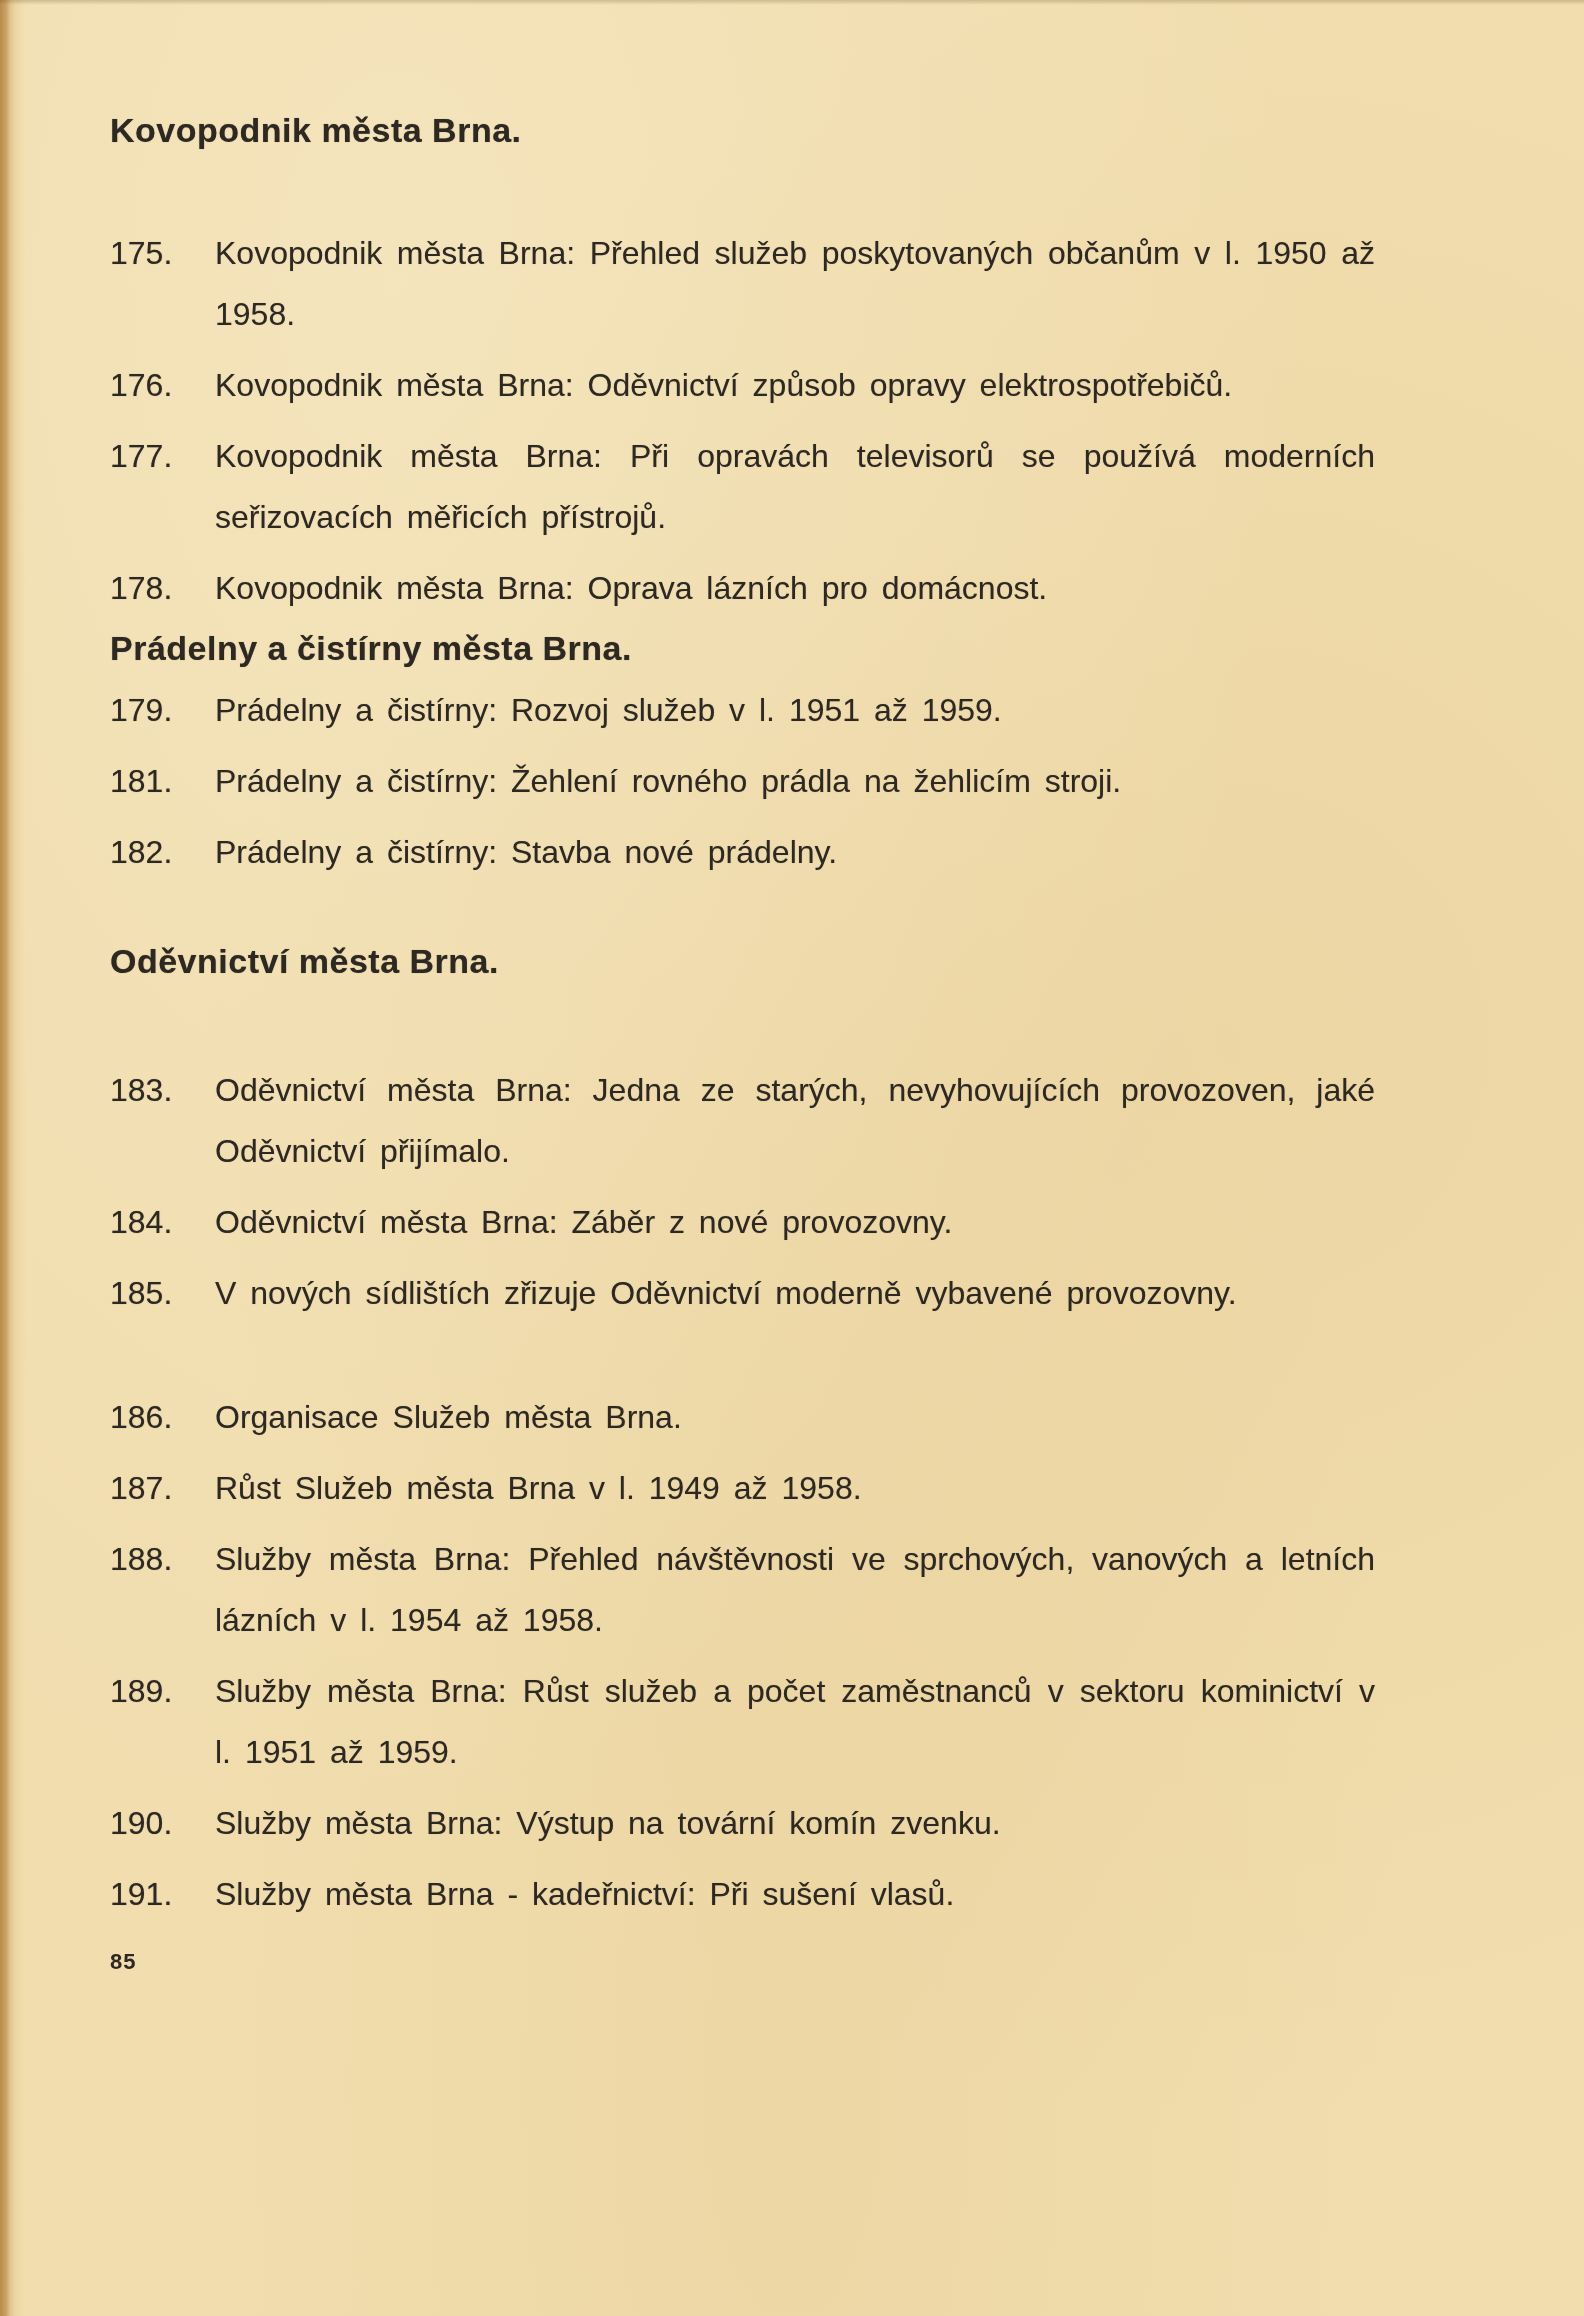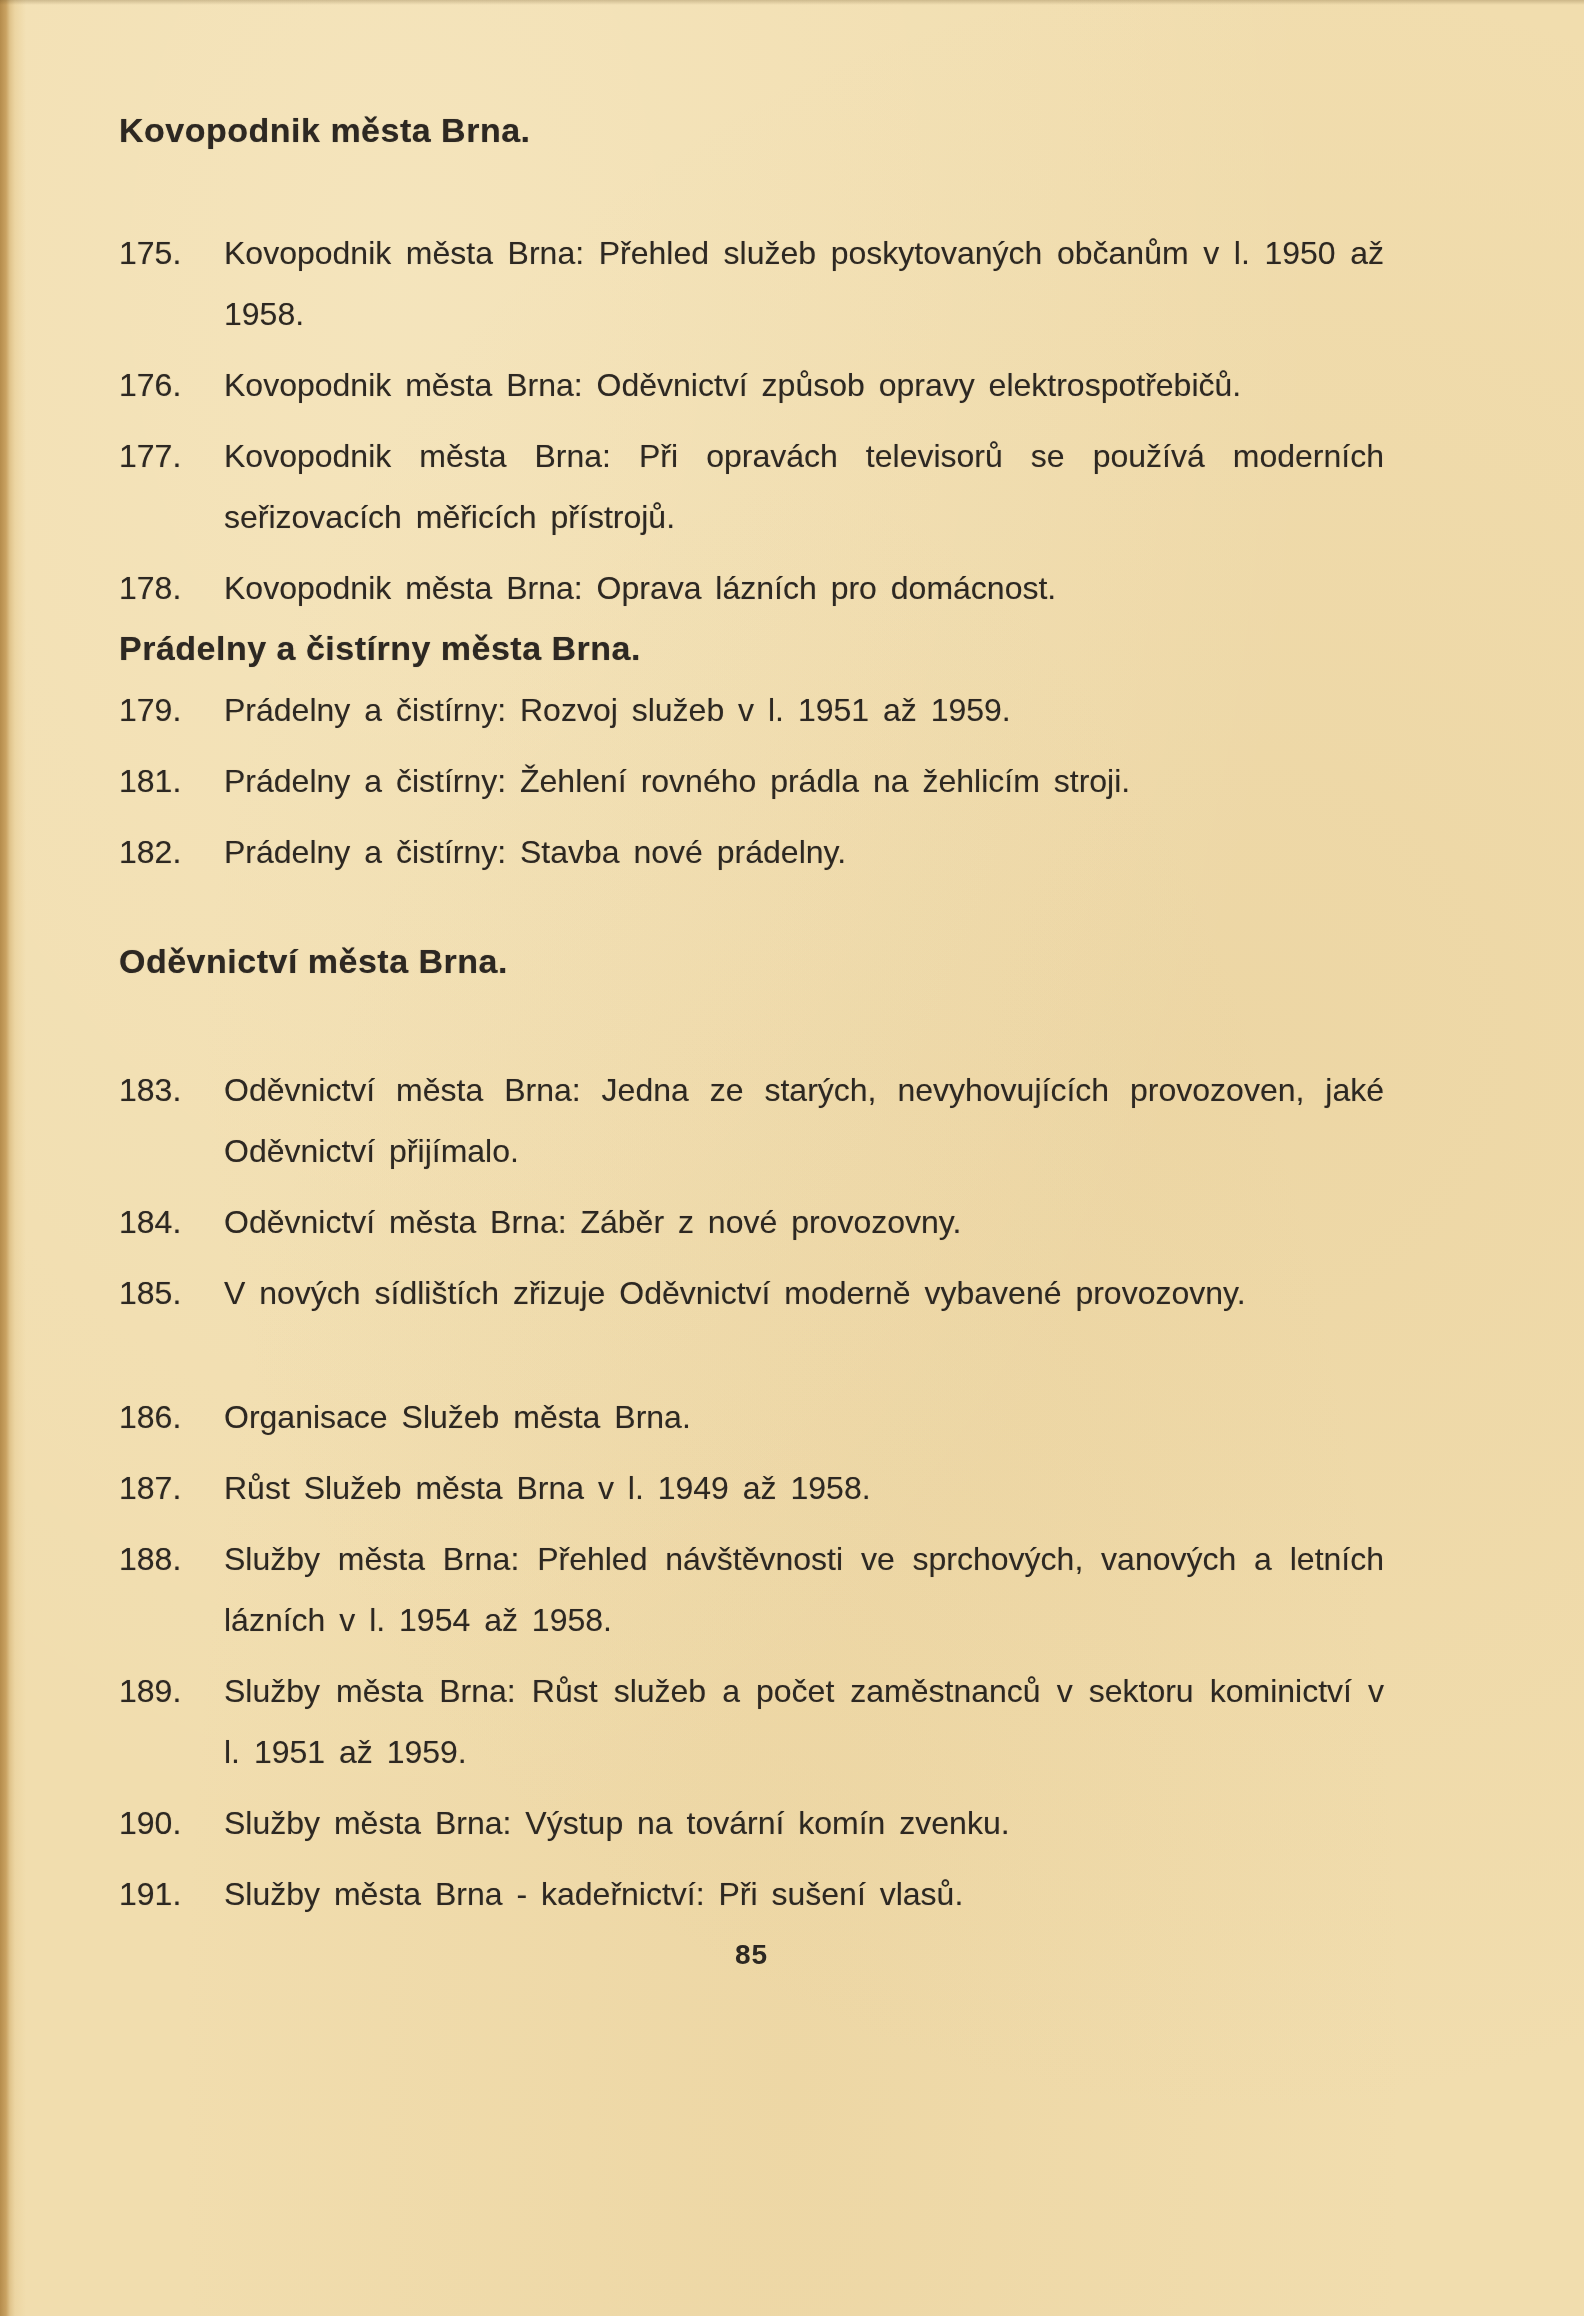--- a/index.html
+++ b/index.html
@@ -28,21 +28,21 @@
       #ecd5a2 15px, rgba(236,213,162,0) 26px);
   }
   .page-top-shade {
     position: absolute;
     left: 0; right: 0; top: 0;
     height: 5px;
     background: linear-gradient(180deg, rgba(110,85,40,0.28), rgba(110,85,40,0));
   }
   .content {
     position: absolute;
-    left: 119px;
+    left: 110px;
     top: 111px;
     width: 1265px;
   }
   .sec-h {
     font-size: 34px;
     font-weight: 700;
     letter-spacing: 0.5px;
     margin: 0 0 73px 0;
     text-shadow: 0 0 1px rgba(40,34,28,0.45);
   }
@@ -65,23 +65,23 @@
   .txt {
     flex: 1;
     font-size: 32px;
     line-height: 61px;
     text-align: justify;
     text-align-last: left;
     word-spacing: 5px;
     text-shadow: 0 0 1px rgba(40,34,28,0.25);
   }
   .folio {
-    margin-top: 14px;
-    text-align: center;
-    font-size: 28px;
+    margin-top: 24px;
+    text-align: left;
+    font-size: 22px;
     font-weight: 700;
     letter-spacing: 1px;
   }
 </style>
 </head>
 <body>
 
 <div class="page-edge"></div>
 <div class="page-top-shade"></div>
 

